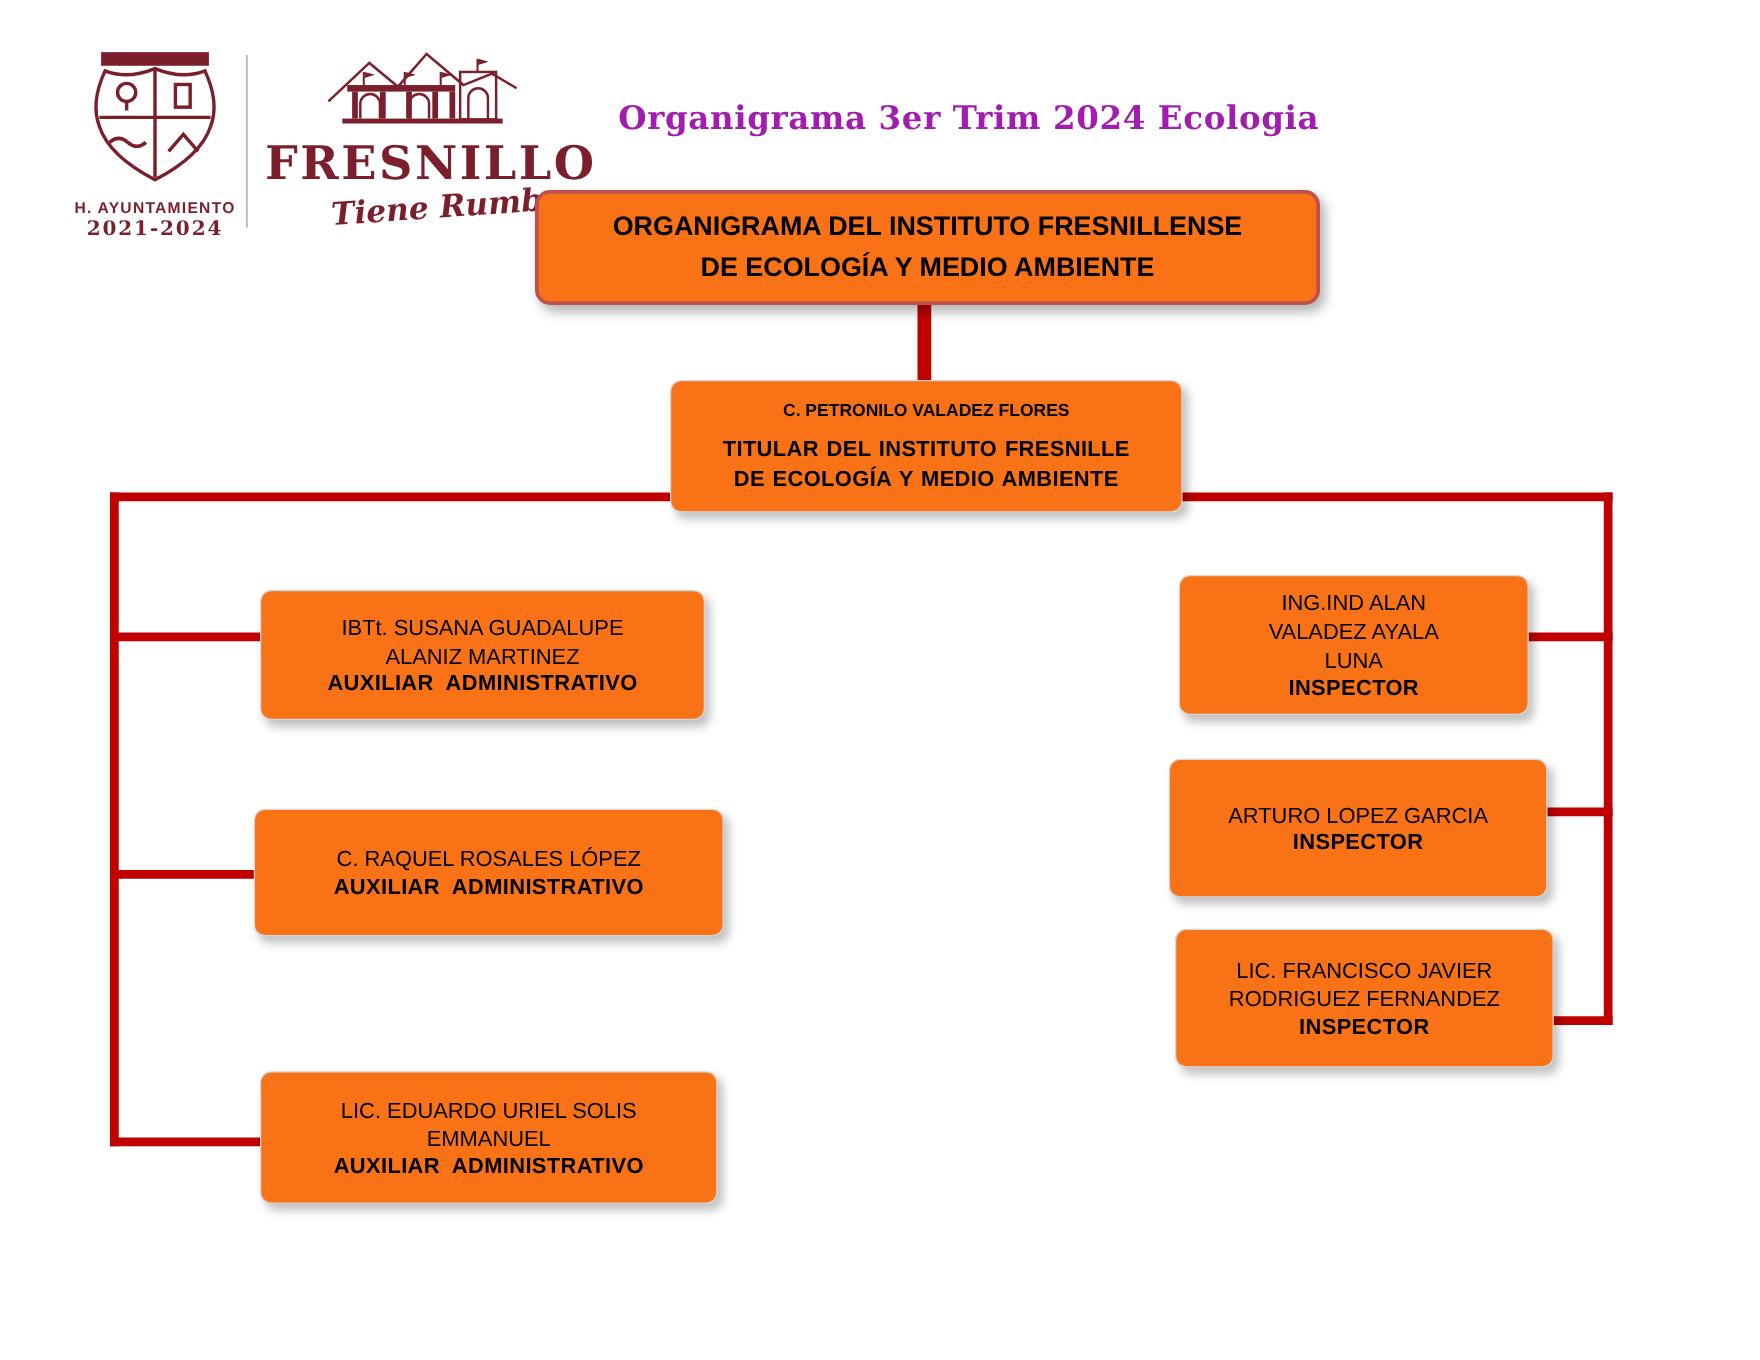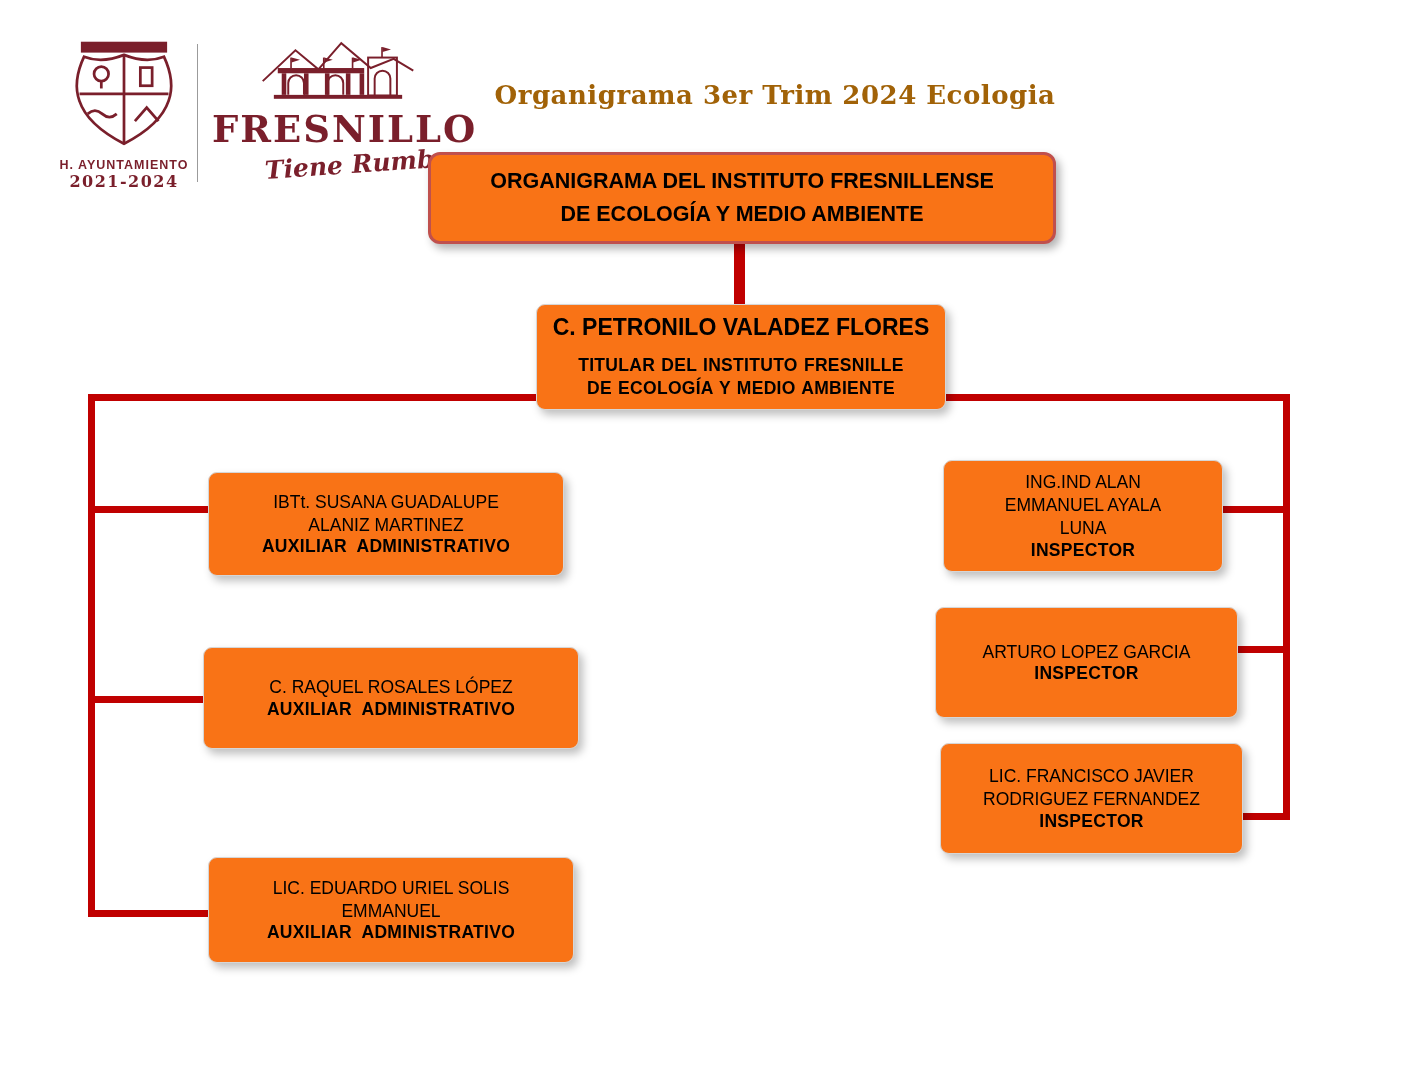--- a/index.html
+++ b/index.html
@@ -17,21 +17,21 @@
                    letter-spacing:1.5px; color:#7a1f2b; }
   .logo-divider { position:absolute; left:197px; top:44px; width:1px; height:138px; background:#9b9b9b; }
   .brand-wrap { position:absolute; left:212px; top:34px; width:252px; text-align:center; }
   .brand-name { font-family:"DejaVu Serif", serif; font-weight:bold; font-size:37px;
                 letter-spacing:2px; color:#7a1f2b; line-height:1.05; }
   .brand-tagline { font-family:"DejaVu Serif", serif; font-style:italic; font-weight:bold;
                    font-size:25px; color:#7a1f2b; transform:rotate(-4deg);
                    margin-top:2px; padding-left:40px; }
   .page-title { position:absolute; left:430px; top:80px; width:690px; text-align:center;
                 font-family:"DejaVu Serif", serif; font-weight:bold; font-size:26px;
-                letter-spacing:.5px; color:#a16207; }
+                letter-spacing:.5px; color:#a21caf; }
 
   
   .ln { position:absolute; background:#c00000; z-index:1; }
   .ln-root-v  { left:734px; top:242px; width:11px; height:64px; }
   .ln-main-h  { left:88px;  top:394px; width:1202px; height:7px; }
   .ln-left-v  { left:88px;  top:394px; width:7px;  height:523px; }
   .ln-l1      { left:88px;  top:506px; width:122px; height:7px; }
   .ln-l2      { left:88px;  top:696px; width:117px; height:7px; }
   .ln-l3      { left:88px;  top:910px; width:122px; height:7px; }
   .ln-right-v { left:1283px; top:394px; width:7px; height:426px; }
@@ -47,21 +47,21 @@
   .nm { font-size:17.5px; color:#000; line-height:1.3; }
   .rl { font-size:17.5px; font-weight:bold; color:#000; margin-top:0;
         letter-spacing:.3px; word-spacing:5px; white-space:nowrap; }
 
   .box-main-title { left:428px; top:152px; width:628px; height:92px;
                     border:3px solid #c0504d; border-radius:12px;
                     font-weight:bold; font-size:21.5px; line-height:1.55; color:#000;
                     padding:0 45px; box-shadow:4px 5px 9px rgba(0,0,0,.3); }
 
   .box-root { left:536px; top:304px; width:410px; height:106px; }
-  .box-root .nm { font-weight:bold; font-size:23px; }
+  .box-root .nm { font-weight:bold; font-size:14px; }
   .box-root .rl { margin-top:11px; white-space:normal; max-width:350px; line-height:1.35;
                   word-spacing:1px; }
 
   .box-l1 { left:208px; top:472px; width:356px; height:104px; }
   .box-l2 { left:203px; top:647px; width:376px; height:102px; }
   .box-l3 { left:208px; top:857px; width:366px; height:106px; }
   .box-r1 { left:943px; top:460px; width:280px; height:112px; }
   .box-r2 { left:935px; top:607px; width:303px; height:111px; }
   .box-r3 { left:940px; top:743px; width:303px; height:111px; }
 
@@ -163,21 +163,21 @@
     <div class="nm">C. RAQUEL ROSALES LÓPEZ</div>
     <div class="rl">AUXILIAR ADMINISTRATIVO</div>
   </div>
 
   <div class="obox box-l3">
     <div class="nm">LIC. EDUARDO URIEL SOLIS EMMANUEL</div>
     <div class="rl">AUXILIAR ADMINISTRATIVO</div>
   </div>
 
   <div class="obox box-r1">
-    <div class="nm">ING.IND ALAN EMMANUEL AYALA LUNA</div>
+    <div class="nm">ING.IND ALAN VALADEZ AYALA LUNA</div>
     <div class="rl">INSPECTOR</div>
   </div>
 
   <div class="obox box-r2">
     <div class="nm">ARTURO LOPEZ GARCIA</div>
     <div class="rl">INSPECTOR</div>
   </div>
 
   <div class="obox box-r3">
     <div class="nm">LIC. FRANCISCO JAVIER RODRIGUEZ FERNANDEZ</div>

